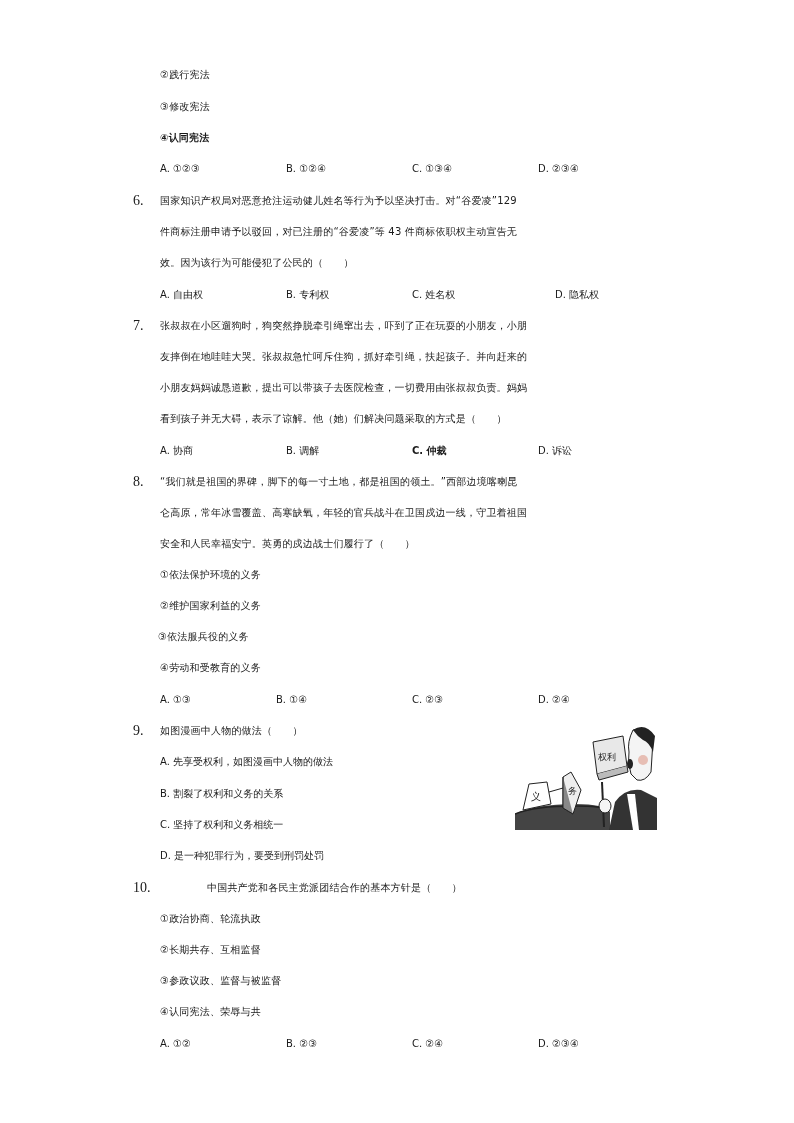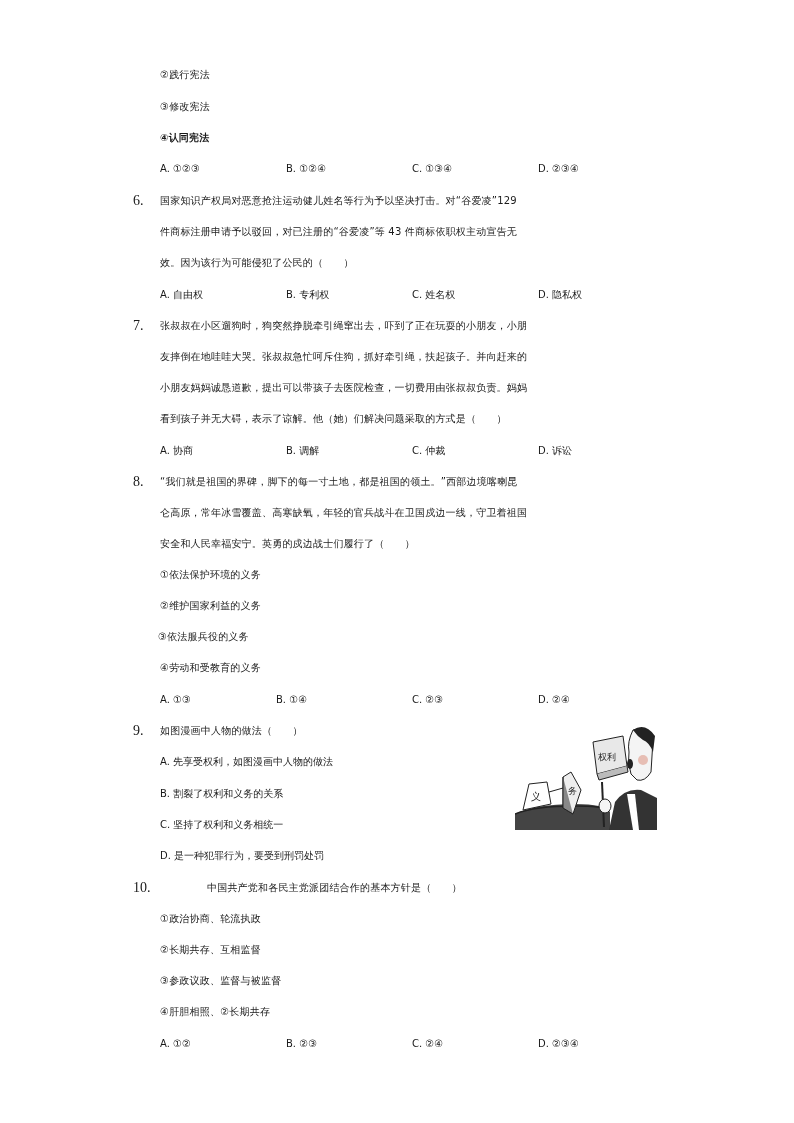--- a/index.html
+++ b/index.html
@@ -33,32 +33,32 @@
 </div>
 
 <div>
   <div class="qnum" style="left:133px; top:192px;">6.</div>
   <div class="line" style="left:160px; top:192px;">国家知识产权局对恶意抢注运动健儿姓名等行为予以坚决打击。对“谷爱凌”129</div>
   <div class="line" style="left:160px; top:223px;">件商标注册申请予以驳回，对已注册的“谷爱凌”等 43 件商标依职权主动宣告无</div>
   <div class="line" style="left:160px; top:254px;">效。因为该行为可能侵犯了公民的（　　）</div>
   <div class="opt" style="left:160px; top:286px;">A. 自由权</div>
   <div class="opt" style="left:286px; top:286px;">B. 专利权</div>
   <div class="opt" style="left:412px; top:286px;">C. 姓名权</div>
-  <div class="opt" style="left:538px; top:286px;">D. 隐私权</div>
+  <div class="opt" style="left:555px; top:286px;">D. 隐私权</div>
 </div>
 
 <div>
   <div class="qnum" style="left:133px; top:317px;">7.</div>
   <div class="line" style="left:160px; top:317px;">张叔叔在小区遛狗时，狗突然挣脱牵引绳窜出去，吓到了正在玩耍的小朋友，小朋</div>
   <div class="line" style="left:160px; top:348px;">友摔倒在地哇哇大哭。张叔叔急忙呵斥住狗，抓好牵引绳，扶起孩子。并向赶来的</div>
   <div class="line" style="left:160px; top:379px;">小朋友妈妈诚恳道歉，提出可以带孩子去医院检查，一切费用由张叔叔负责。妈妈</div>
   <div class="line" style="left:160px; top:410px;">看到孩子并无大碍，表示了谅解。他（她）们解决问题采取的方式是（　　）</div>
   <div class="opt" style="left:160px; top:442px;">A. 协商</div>
   <div class="opt" style="left:286px; top:442px;">B. 调解</div>
-  <div class="opt" style="left:412px; top:442px;">C. 仲裁</div>
+  <div class="opt" style="left:412px; top:442px;font-weight:bold;">C. 仲裁</div>
   <div class="opt" style="left:538px; top:442px;">D. 诉讼</div>
 </div>
 
 <div>
   <div class="qnum" style="left:133px; top:473px;">8.</div>
   <div class="line" style="left:160px; top:473px;">“我们就是祖国的界碑，脚下的每一寸土地，都是祖国的领土。”西部边境喀喇昆</div>
   <div class="line" style="left:160px; top:504px;">仑高原，常年冰雪覆盖、高寒缺氧，年轻的官兵战斗在卫国戍边一线，守卫着祖国</div>
   <div class="line" style="left:160px; top:535px;">安全和人民幸福安宁。英勇的戍边战士们履行了（　　）</div>
   <div class="line" style="left:160px; top:566px;">①依法保护环境的义务</div>
   <div class="line" style="left:160px; top:597px;">②维护国家利益的义务</div>
@@ -113,18 +113,18 @@
     </svg>
   </div>
 </div>
 
 <div>
   <div class="qnum" style="left:133px; top:879px;">10.</div>
   <div class="line" style="left:160px; top:879px;margin-left:47px;">中国共产党和各民主党派团结合作的基本方针是（　　）</div>
   <div class="line" style="left:160px; top:910px;">①政治协商、轮流执政</div>
   <div class="line" style="left:160px; top:941px;">②长期共存、互相监督</div>
   <div class="line" style="left:160px; top:972px;">③参政议政、监督与被监督</div>
-  <div class="line" style="left:160px; top:1003px;">④肝胆相照、②长期共存</div>
+  <div class="line" style="left:160px; top:1003px;">④认同宪法、荣辱与共</div>
   <div class="opt" style="left:160px; top:1035px;">A. ①②</div>
   <div class="opt" style="left:286px; top:1035px;">B. ②③</div>
   <div class="opt" style="left:412px; top:1035px;">C. ②④</div>
   <div class="opt" style="left:538px; top:1035px;">D. ②③④</div>
 </div>
 
 </body></html>

